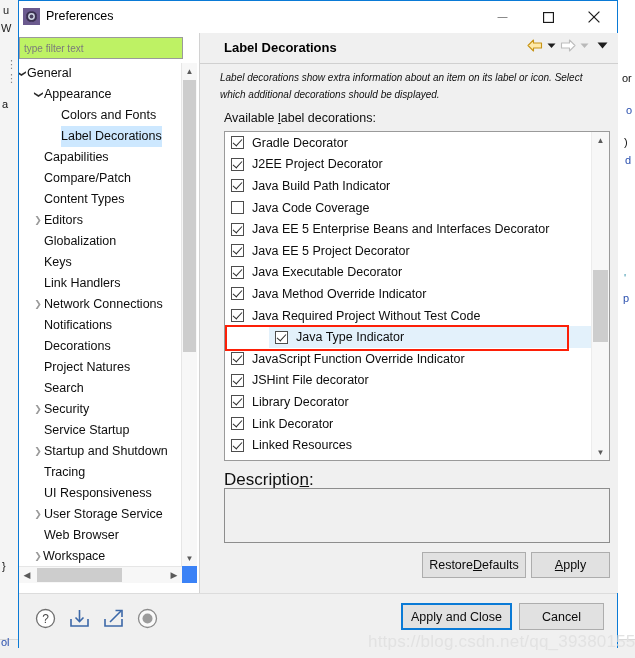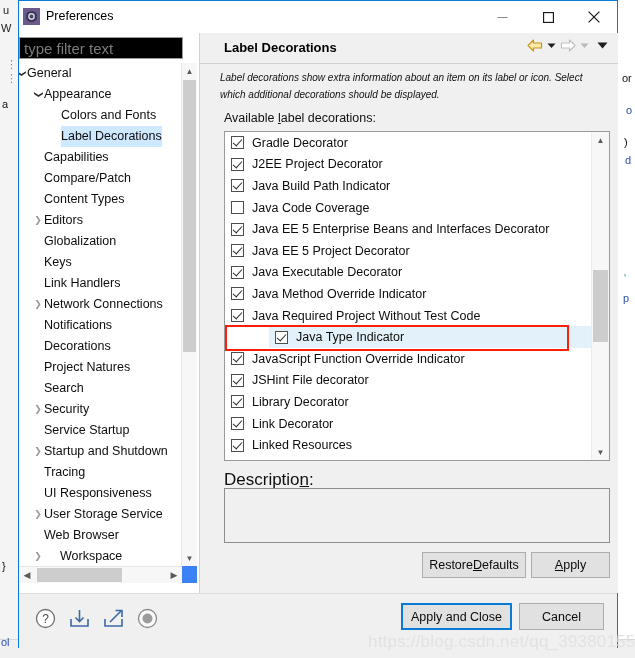--- a/index.html
+++ b/index.html
@@ -25,22 +25,22 @@
   .title-text{position:absolute;left:27px;top:8px;font-size:12.5px;color:#000;}
   .winbtns{position:absolute;right:0;top:0;height:32px;display:flex;}
   .winbtn{width:46px;height:32px;display:flex;align-items:center;justify-content:center;}
   .winbtn svg{display:block;}
 
   .body-area{position:absolute;left:0;top:32px;width:598px;height:560px;background:#ffffff;}
 
   
   .filter{
     position:absolute;left:0px;top:4px;width:164px;height:22px;
-    border:1px solid #9a9a9a;background:#000000;box-sizing:border-box;
-    font-size:15px;color:#7b7b7b;padding:2px 4px;line-height:17px;
+    border:1px solid #9a9a9a;background:#bef264;box-sizing:border-box;
+    font-size:10px;color:#7b7b7b;padding:2px 4px;line-height:17px;
   }
 
   
   .tree-wrap{position:absolute;left:0px;top:30px;width:178px;height:520px;background:#3b82f6;}
   .tree-view{position:absolute;left:0;top:0;width:163px;height:503px;overflow:hidden;background:#fff;}
   .tnode{position:relative;height:21px;line-height:21px;white-space:nowrap;font-size:12.5px;color:#0d0d0d;}
   .tnode .arw{position:absolute;width:14px;text-align:center;color:#9a9a9a;font-size:9px;line-height:21px;}
   .tnode .arw.open{color:#2b2b2b;}
   .tnode .lab{position:absolute;}
   .tnode.sel .lab{background:#cde8ff;}
@@ -239,21 +239,21 @@
           </div>
           <div class="tnode">
             <span class="arw" style="left: 12px; transform: none;">❯</span>
             <span class="lab" style="left: 25px;">User Storage Service</span>
           </div>
           <div class="tnode">
             <span class="lab" style="left: 25px;">Web Browser</span>
           </div>
           <div class="tnode">
             <span class="arw" style="left: 12px; transform: none;">❯</span>
-            <span class="lab" style="left: 41px;">Workspace</span>
+            <span class="lab" style="left: 24px;">Workspace</span>
           </div>
         </div>
       <div class="vsb">
         <div class="sb-arrow" style="top:0">▲</div>
         <div class="thumb" style="top:17px;height:272px;"></div>
         <div class="sb-arrow" style="bottom:0">▼</div>
       </div>
       <div class="hsb">
         <div class="ha" style="left:0">◀</div>
         <div class="hthumb" style="left:18px;width:85px;"></div>

